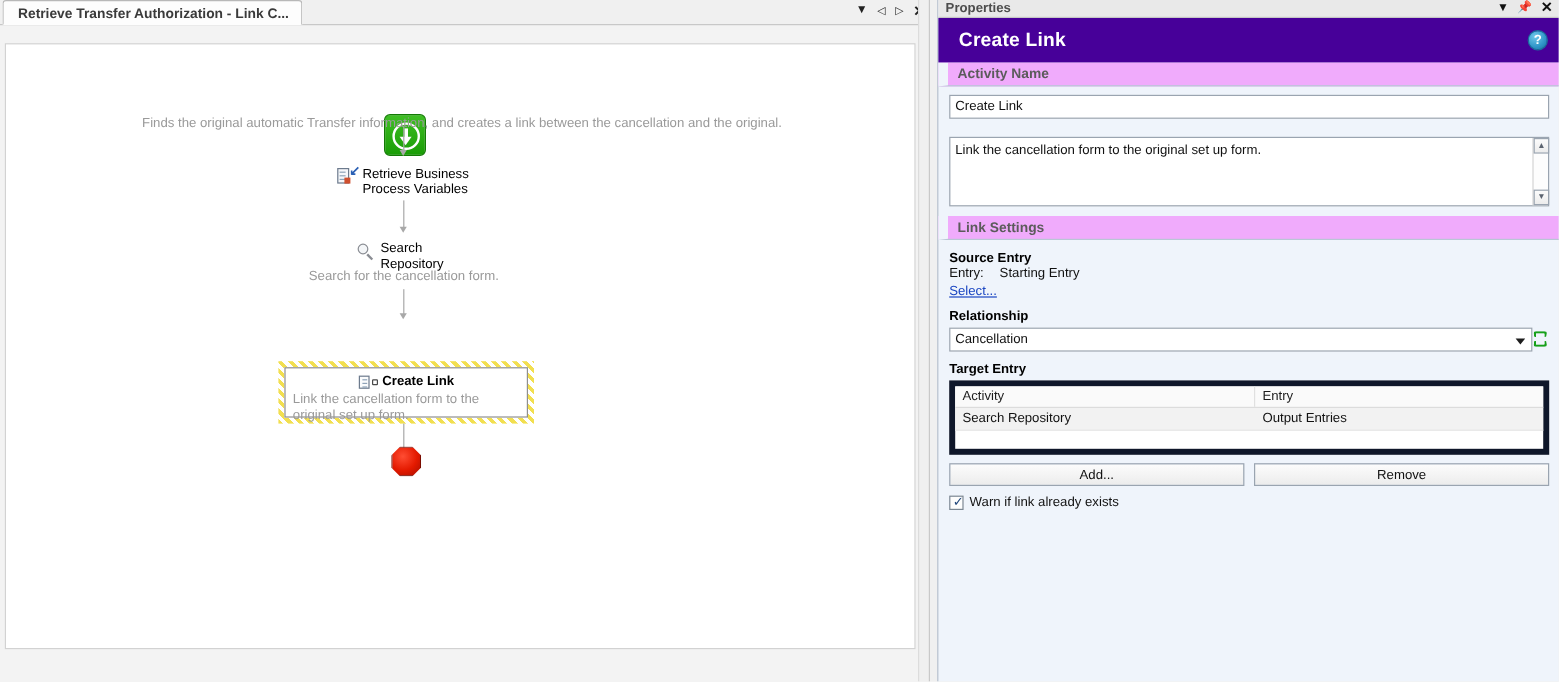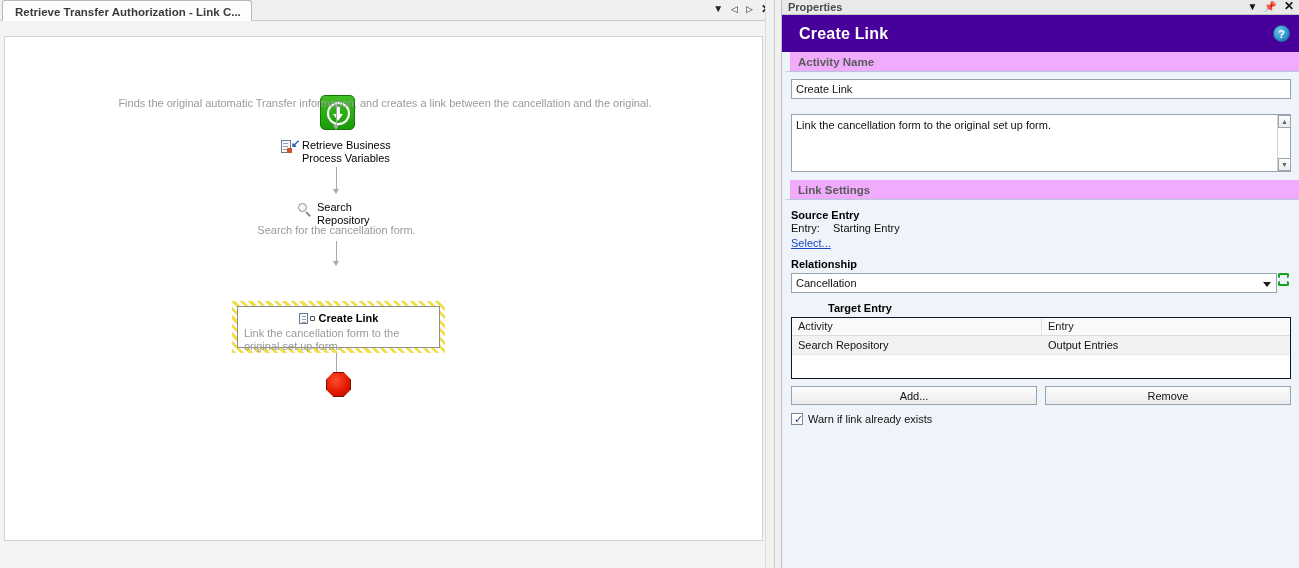--- a/index.html
+++ b/index.html
@@ -240,21 +240,21 @@
   .vscroll .btn.dn { bottom: 0; }
 
   .lbl-bold { font-size: 11px; font-weight: bold; color: #000; }
   .kv { font-size: 11px; color: #111; line-height: 15px; display: flex; }
   .kv .k { width: 42px; flex: none; }
   .link-blue {
     font-size: 11px; color: #1b46c2; text-decoration: underline; cursor: pointer;
     display: inline-block; margin-top: 1px;
   }
 
-  .combo-row { display: flex; align-items: flex-start; }
+  .combo-row { display: flex; align-items: center; }
   .combo {
     position: relative; flex: 1; height: 20px;
     border: 1px solid #9aa4b0; background: #fff;
     font-size: 11px; color: #111; padding: 0 20px 0 4px; line-height: 18px;
   }
   .combo .arrow {
     position: absolute; right: 5px; top: 8px;
     width: 0; height: 0;
     border-left: 4px solid transparent; border-right: 4px solid transparent;
     border-top: 5px solid #1d1d1d;
@@ -262,21 +262,21 @@
   #refresh-icon { width: 14px; height: 14px; position: relative; flex: none; }
   #refresh-icon .a, #refresh-icon .b {
     position: absolute; width: 11px; height: 5px;
     border: 2px solid #17a01a; border-radius: 2px;
   }
   #refresh-icon .a { left: 1px; top: 0px; border-bottom: none; }
   #refresh-icon .b { left: 1px; top: 8px; border-top: none; }
 
   .tbl {
     width: 100%; height: 62px; background: #fff;
-    border: 1px solid #0f172a;
+    border: 5px solid #0f172a;
     font-size: 11px; color: #111;
   }
   .tbl .hrow { display: flex; height: 18px; background: #fafafa; border-bottom: 1px solid #dcdcdc; }
   .tbl .hrow .c { padding: 2px 0 0 6px; color: #1c1c1c; }
   .tbl .hrow .c:first-child { border-right: 1px solid #e0e0e0; }
   .tbl .drow { display: flex; height: 19px; background: #f2f2f2; border-bottom: 1px solid #e6e6e6; }
   .tbl .drow .c { padding: 3px 0 0 6px; }
   .c1 { width: 250px; flex: none; }
   .c2 { flex: 1; }
 
@@ -437,21 +437,21 @@
 
       <div class="lbl-bold" style="margin-top:9px;">Relationship</div>
       <div class="combo-row" style="margin-top:3px;">
         <div class="combo">Cancellation<span class="arrow"></span></div>
         <span id="refresh-icon">
           <span class="a"></span>
             <span class="b"></span>
         </span>
       </div>
 
-      <div class="lbl-bold" style="margin-top:9px;margin-left:37px;">Target Entry</div>
+      <div class="lbl-bold" style="margin-top:9px;">Target Entry</div>
 
       <div class="tbl" style="margin-top:3px;">
         <div class="hrow">
           <div class="c c1">Activity</div>
           <div class="c c2">Entry</div>
         </div>
         <div class="drow">
           <div class="c c1">Search Repository</div>
           <div class="c c2">Output Entries</div>
         </div>

